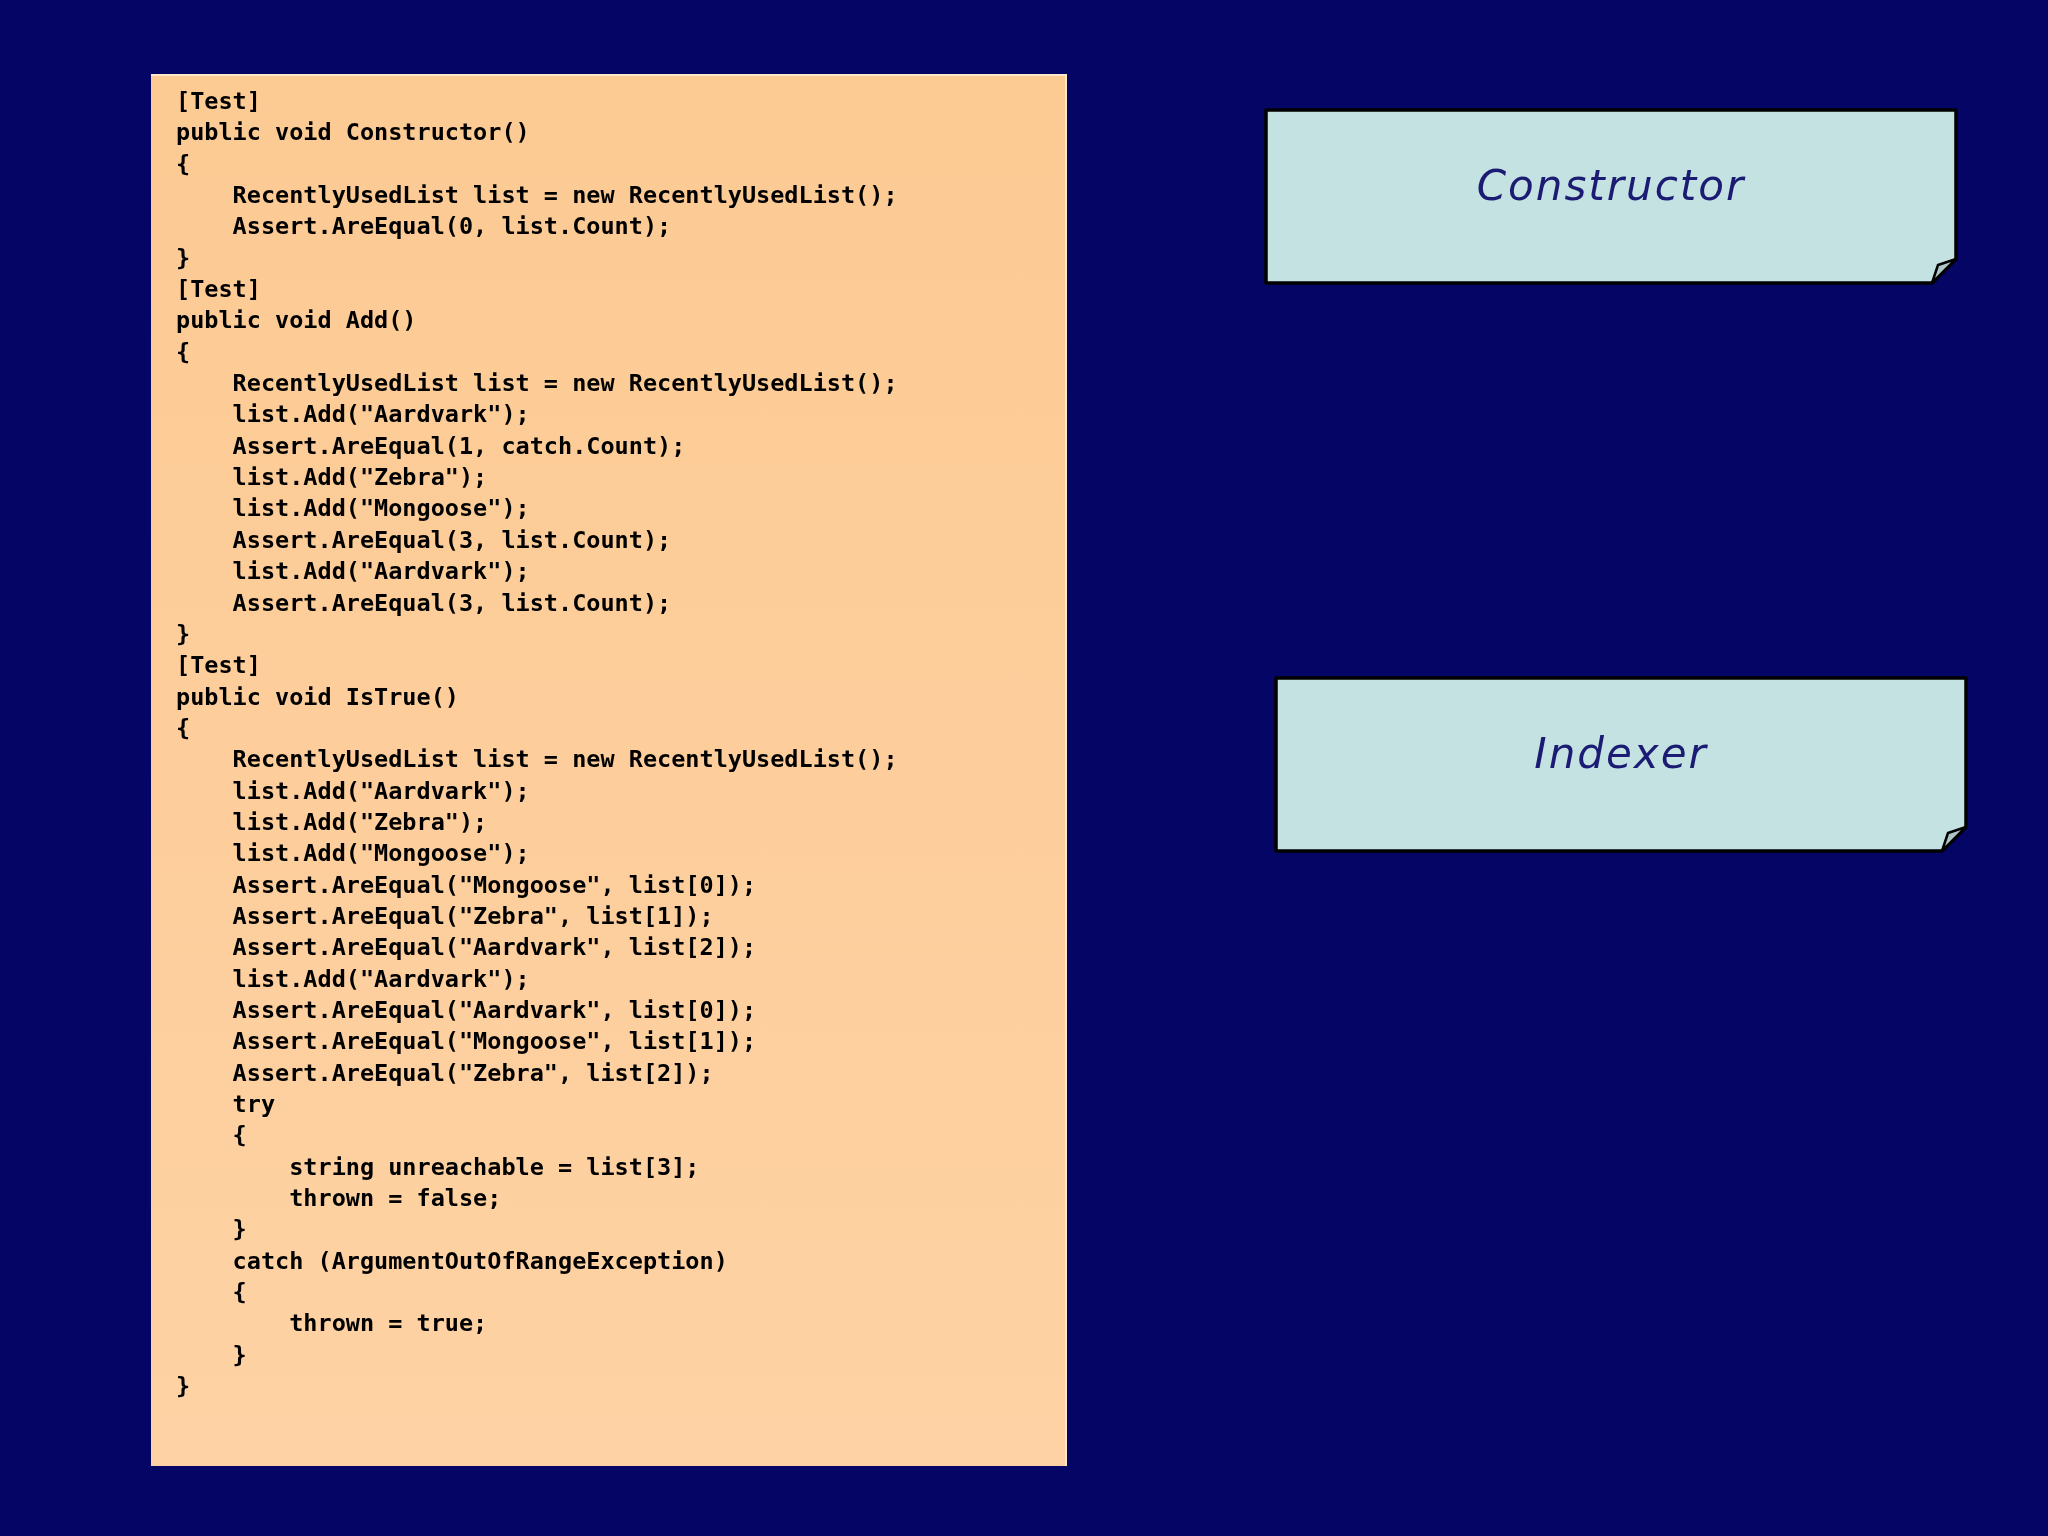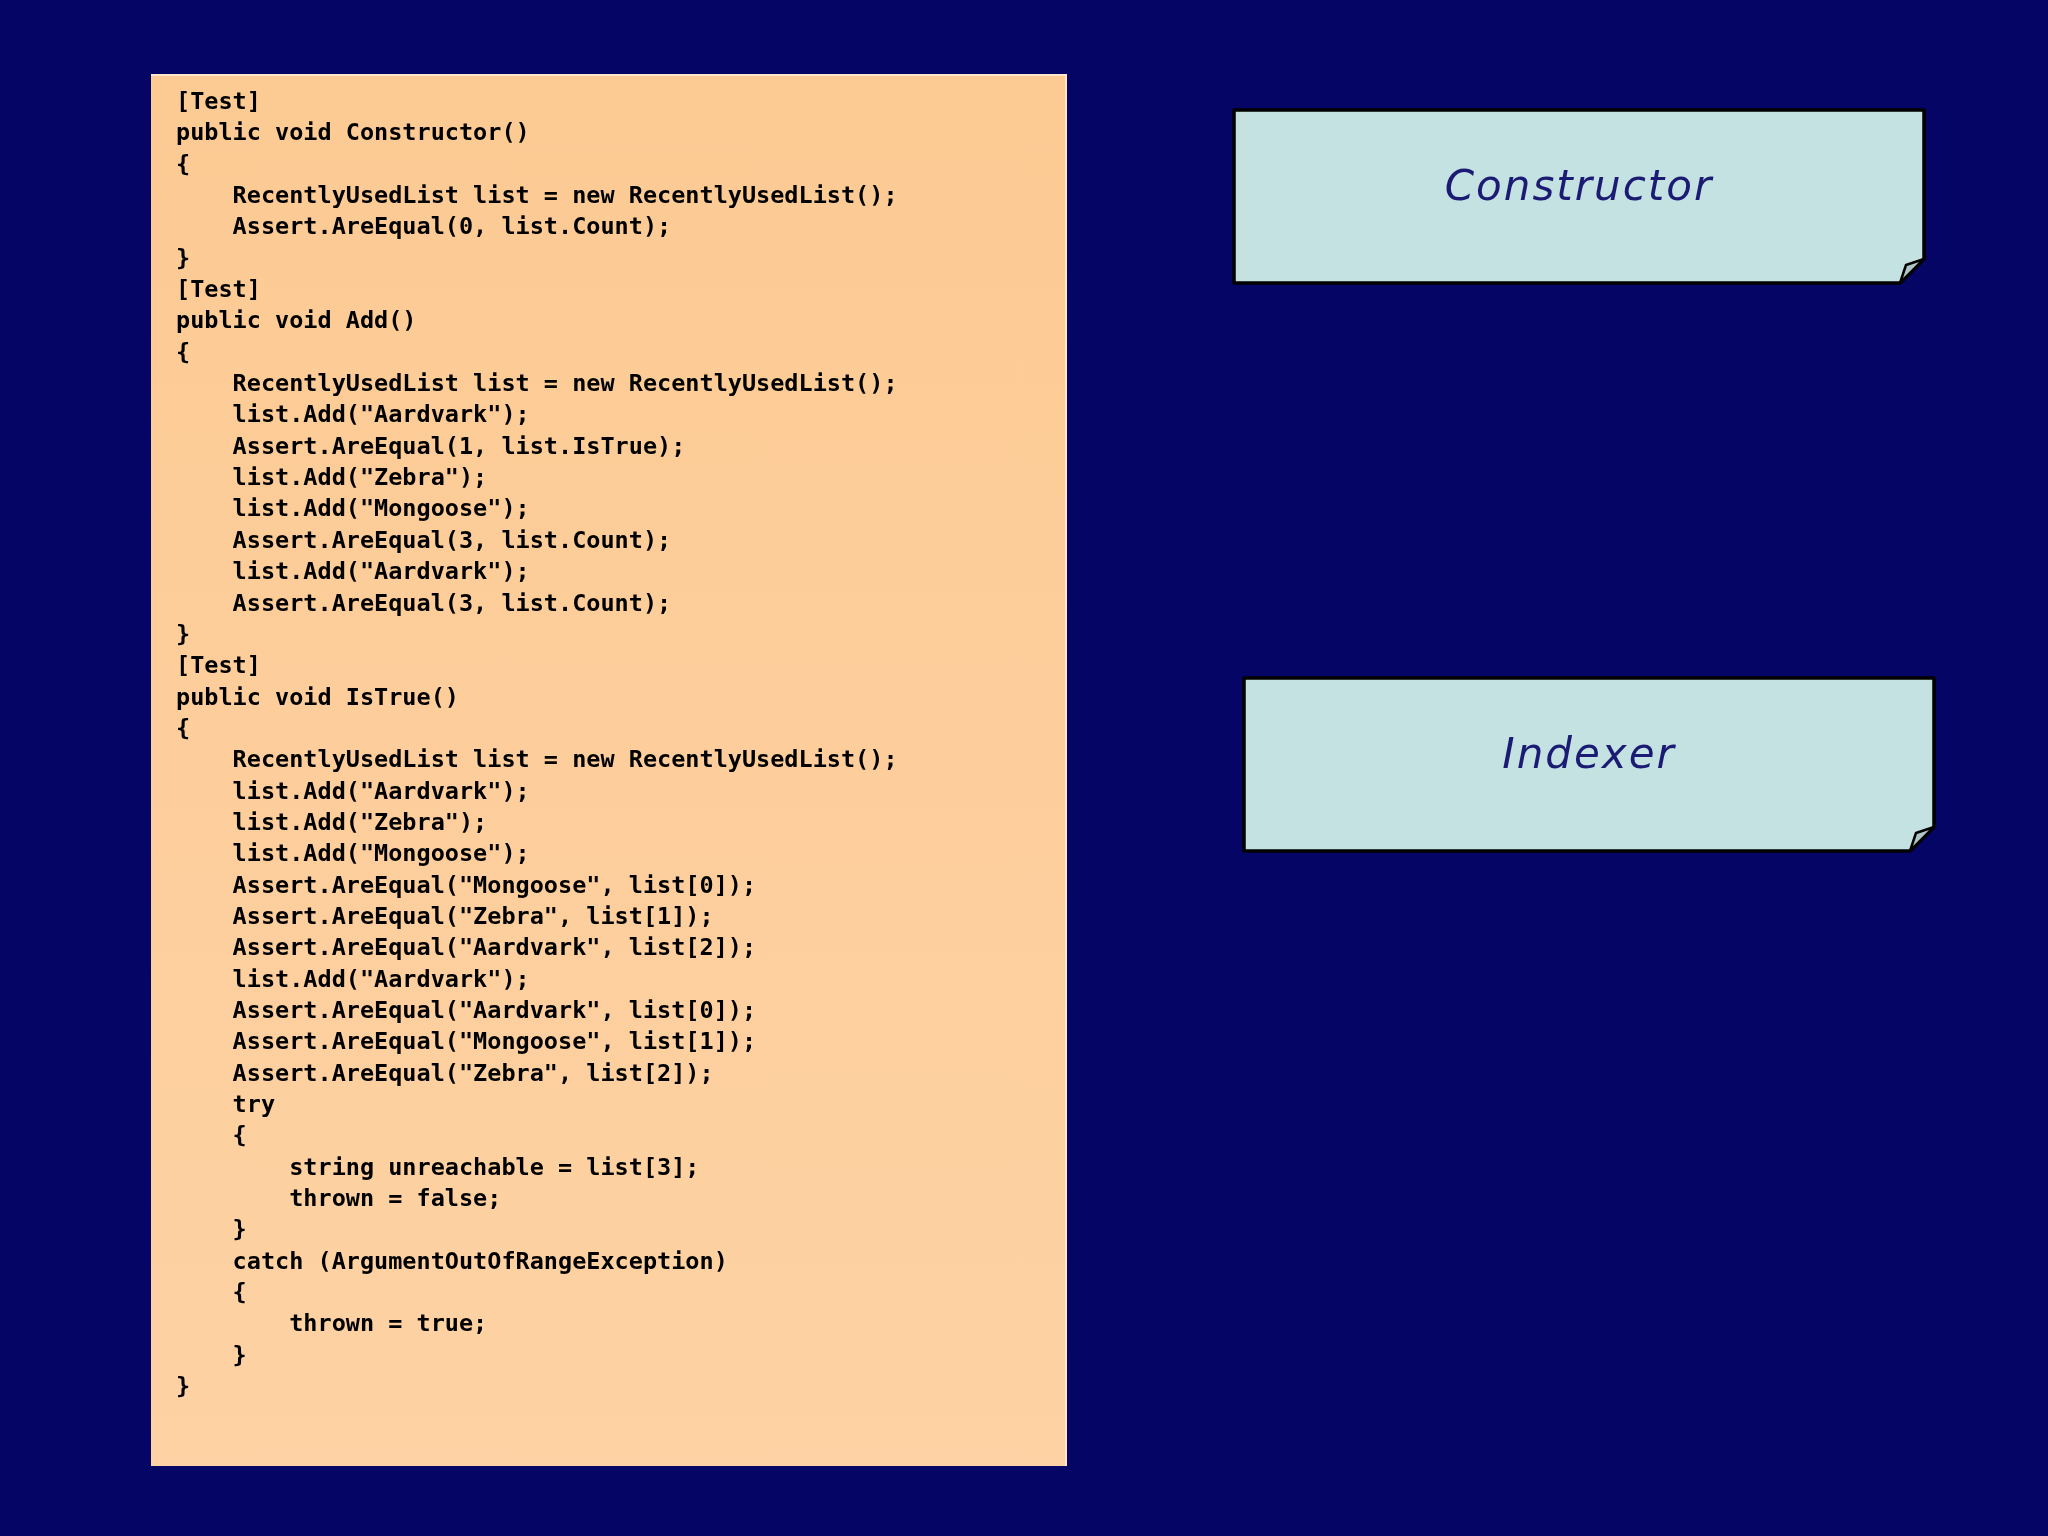--- a/index.html
+++ b/index.html
@@ -35,21 +35,21 @@
     font-family: "DejaVu Sans Mono", "Liberation Mono", monospace;
     font-weight: 700;
     font-size: 23.5px;
     line-height: 31.35px;
     color: var(--code-ink, #000000);
   }
 
   
   .note {
     position: absolute;
-    left: 1232px;
+    left: 1264px;
     width: 694px;
     height: 177px;
   }
   .note-1 { top: 108px; }
   .note-2 { top: 318px; }
   .note-3 { top: 676px; margin-left: 10px; }
   .note svg {
     position: absolute;
     left: 0;
     top: 0;
@@ -109,21 +109,21 @@
         <div class="code-line">[Test]</div>
 
         <div class="code-line">public void Add()</div>
 
         <div class="code-line">{</div>
 
         <div class="code-line">    RecentlyUsedList list = new RecentlyUsedList();</div>
 
         <div class="code-line">    list.Add("Aardvark");</div>
 
-        <div class="code-line">    Assert.AreEqual(1, list.IsTrue);</div>
+        <div class="code-line">    Assert.AreEqual(1, catch.Count);</div>
 
         <div class="code-line">    list.Add("Zebra");</div>
 
         <div class="code-line">    list.Add("Mongoose");</div>
 
         <div class="code-line">    Assert.AreEqual(3, list.Count);</div>
 
         <div class="code-line">    list.Add("Aardvark");</div>
 
         <div class="code-line">    Assert.AreEqual(3, list.Count);</div>

